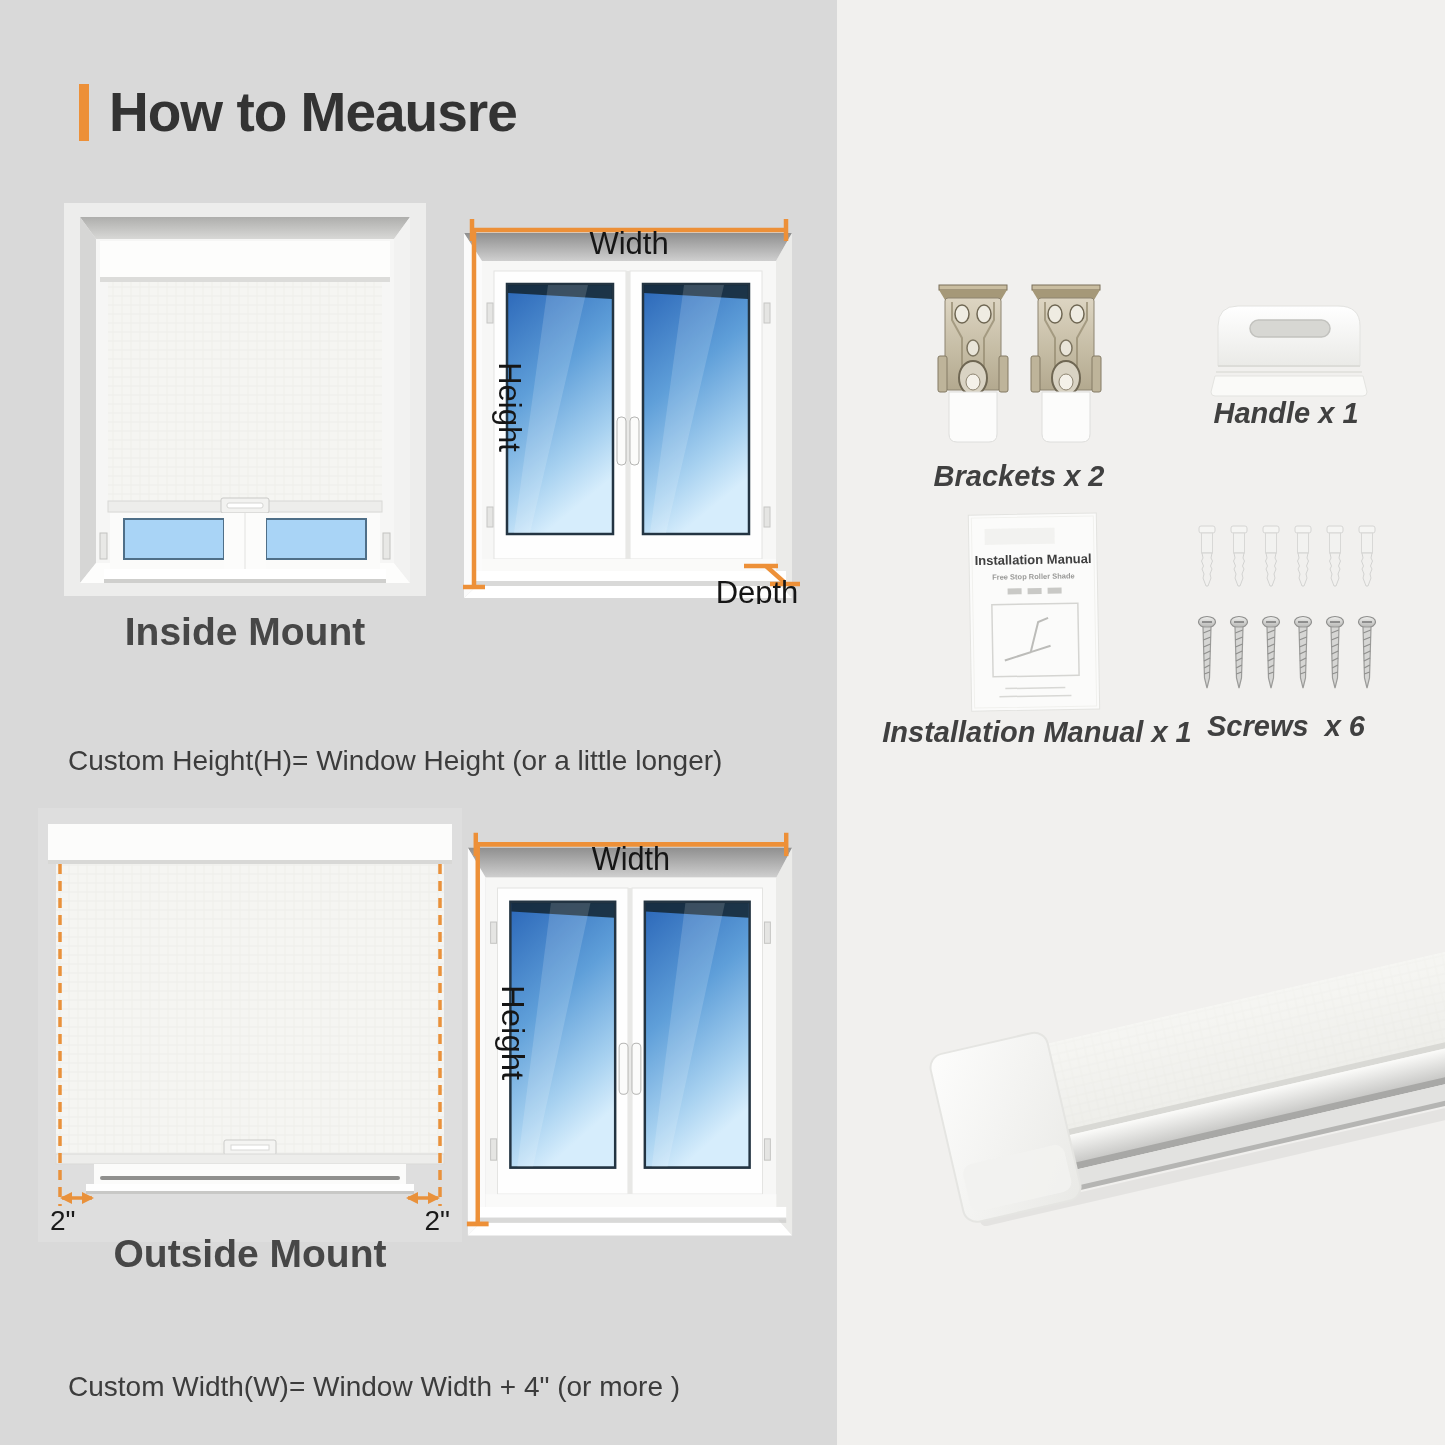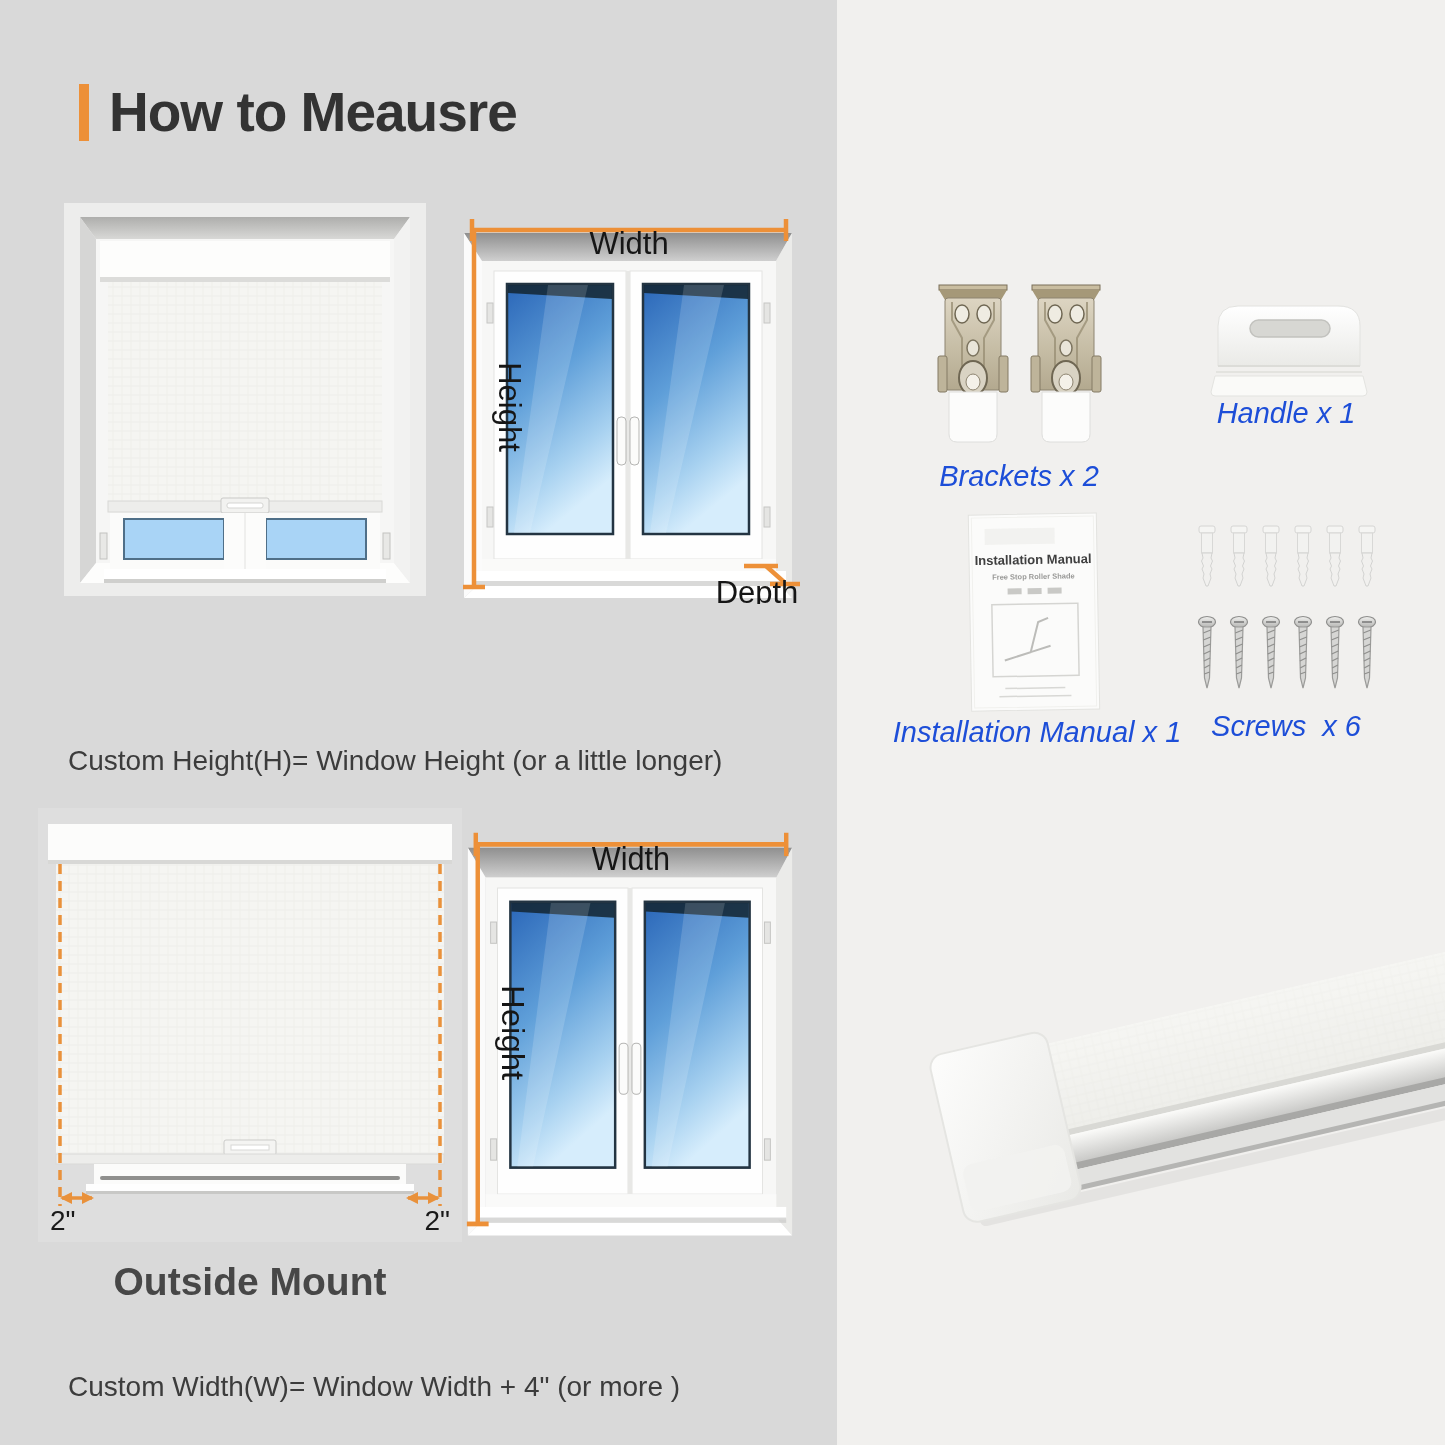--- a/index.html
+++ b/index.html
@@ -7,22 +7,22 @@
   body { font-family:"Liberation Sans", sans-serif; }
   .page { position:relative; width:1445px; height:1445px; background:#d9d9d9; overflow:hidden; }
   .right-bg { position:absolute; left:837px; top:0; width:608px; height:1445px; background:#f1f0ee; }
   .sec-header { position:absolute; display:flex; align-items:center; gap:20px; }
   .accent-bar { width:10px; height:57px; background:#ED9038; flex:0 0 auto; }
   .sec-title { font-size:55px; font-weight:bold; color:#333333; letter-spacing:-1px; white-space:nowrap; }
   .fig { position:absolute; }
   .mount-heading { position:absolute; font-size:39px; font-weight:bold; color:#474747; text-align:center; }
   .spec { position:absolute; font-size:28px; color:#3c3c3c; line-height:38px; white-space:pre; }
   .spec p { margin:0; }
-  .item-label { position:absolute; transform:translateX(-50%); font-size:29px; font-weight:normal;
-                font-style:italic; color:#1d4ed8; white-space:pre; text-align:center; }
+  .item-label { position:absolute; transform:translateX(-50%); font-size:29px; font-weight:bold;
+                font-style:italic; color:#404040; white-space:pre; text-align:center; }
   .roller-label { font-size:34px; }
   svg text { font-family:"Liberation Sans", sans-serif; }
 </style>
 </head>
 <body>
 
 <svg style="position:absolute;width:0;height:0" aria-hidden="true">
   <defs>
     <linearGradient id="glassGrad" x1="0" y1="0" x2="0.35" y2="1">
       <stop offset="0" stop-color="#2a66b8"></stop>
@@ -180,20 +180,21 @@
     <g stroke="#ED9038" stroke-width="4.5" fill="none">
       <line x1="292" y1="359" x2="326" y2="359"></line>
       <line x1="314" y1="359" x2="332" y2="375"></line>
       <line x1="318" y1="377" x2="348" y2="377"></line>
     </g>
     <text x="177" y="47" font-size="31" text-anchor="middle" fill="#161616">Width</text>
     <text transform="translate(47 200) rotate(90)" font-size="31" text-anchor="middle" fill="#161616">Height</text>
     <text x="305" y="396" font-size="31" text-anchor="middle" fill="#161616">Depth</text>
   </svg>
 
+  <h2 class="mount-heading" style="left:64px;top:610px;width:362px;">Inside Mount</h2>
   <div class="spec" style="left:68px;top:666px;">
     <p>Custom Height(H)= Window Height (or a little longer)</p>
     <p>Installation Depth ≥ 1.6"</p>
   </div>
 
   <svg class="fig" style="left:38px;top:808px;width:424px;height:434px" viewBox="0 0 424 434">
     <rect width="424" height="434" fill="#dedede"></rect>
     <rect x="10" y="16" width="404" height="40" fill="#fcfcfb"></rect>
     <rect x="10" y="52" width="404" height="4" fill="#d8d8d6"></rect>
     <rect x="18" y="56" width="388" height="290" fill="url(#fabricPat)"></rect>
@@ -228,21 +229,21 @@
       <line x1="334" y1="12" x2="334" y2="34"></line>
     </g>
     <g stroke="#ED9038" stroke-width="4.5">
       <line x1="22" y1="23" x2="22" y2="380"></line>
       <line x1="11" y1="380" x2="33" y2="380"></line>
     </g>
     <text x="177" y="47" font-size="31" text-anchor="middle" fill="#161616">Width</text>
     <text transform="translate(47 200) rotate(90)" font-size="31" text-anchor="middle" fill="#161616">Height</text>
   </svg>
 
-  <h2 class="mount-heading" style="left:38px;top:1260px;width:424px;">Outside Mount</h2>
+  <h2 class="mount-heading" style="left:38px;top:1232px;width:424px;">Outside Mount</h2>
   <div class="spec" style="left:68px;top:1292px;">
     <p>Custom Width(W)= Window Width + 4" (or more )</p>
     
   </div>
 
 
   <svg class="fig" style="left:928px;top:278px;width:182px;height:172px" viewBox="0 0 182 172">
     <use href="#bracketUnit" x="10" y="2"></use>
     <use href="#bracketUnit" x="103" y="2"></use>
   </svg>

